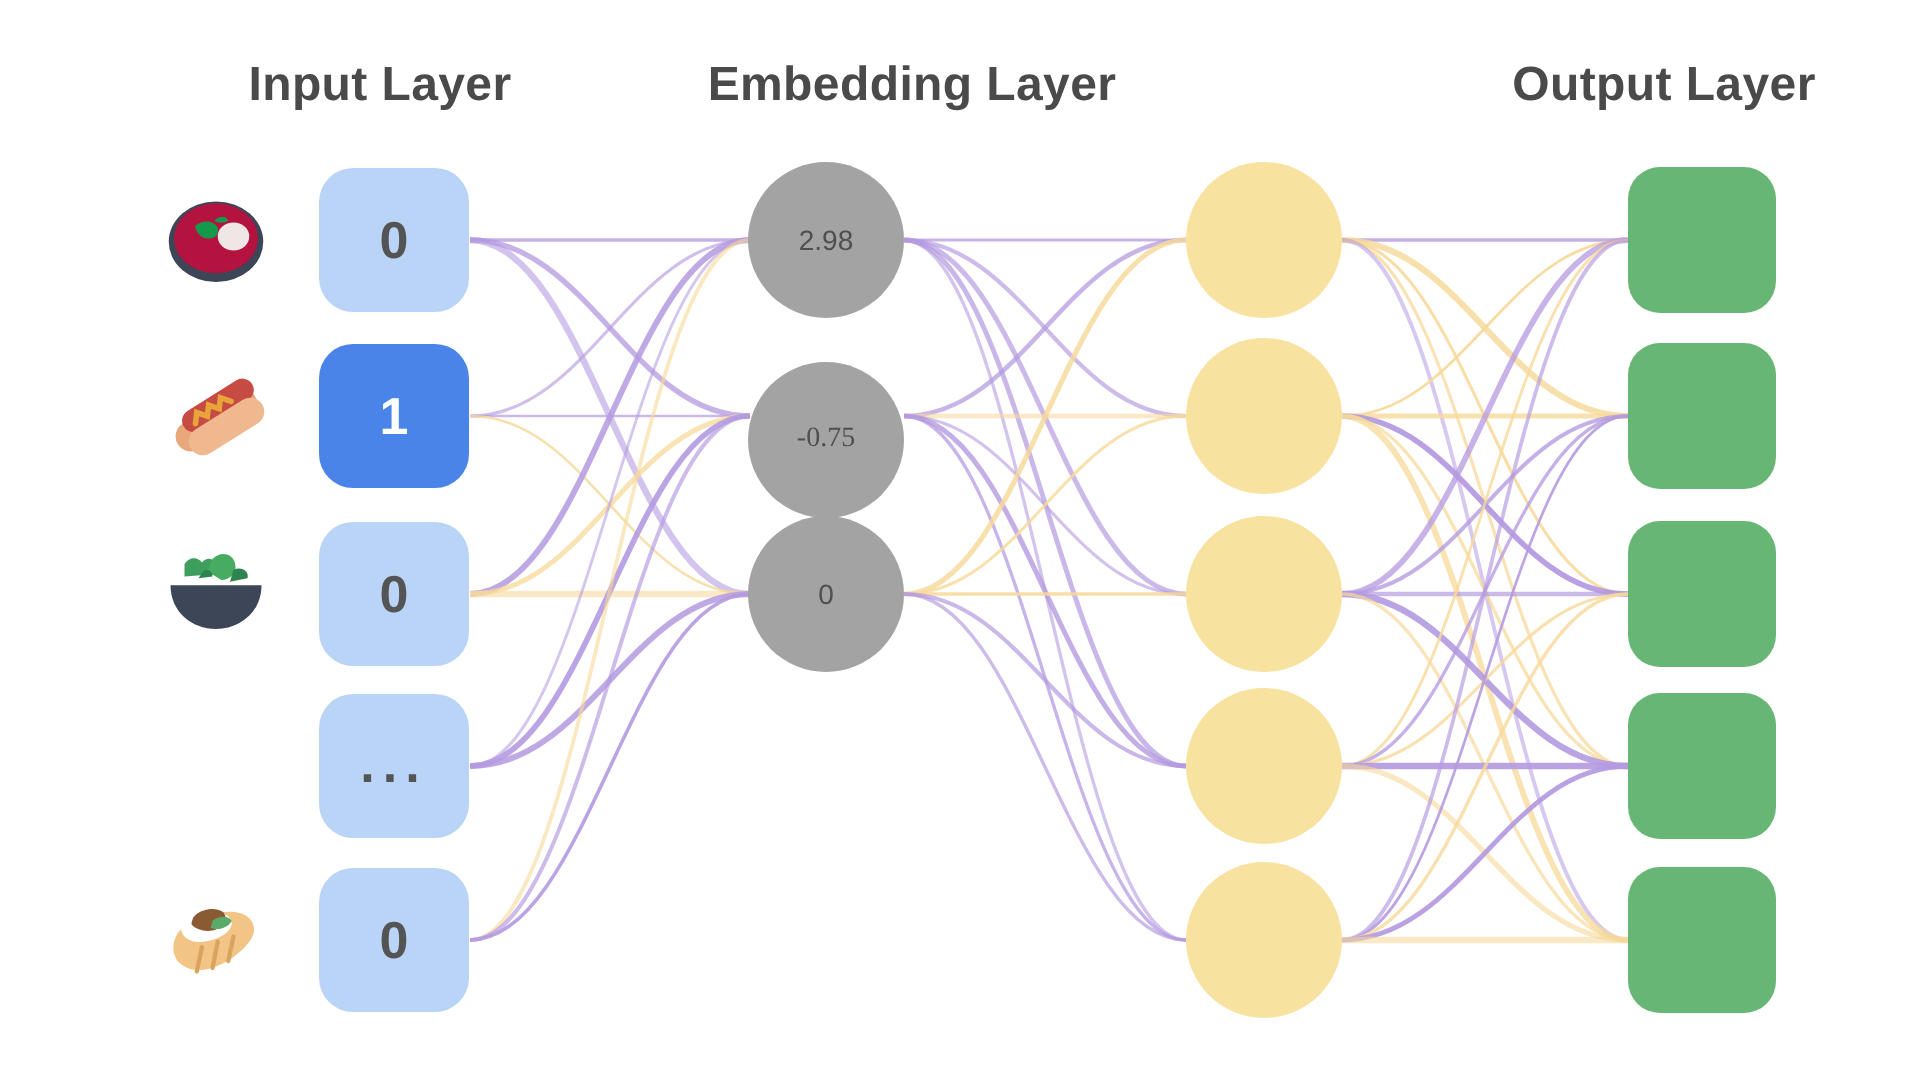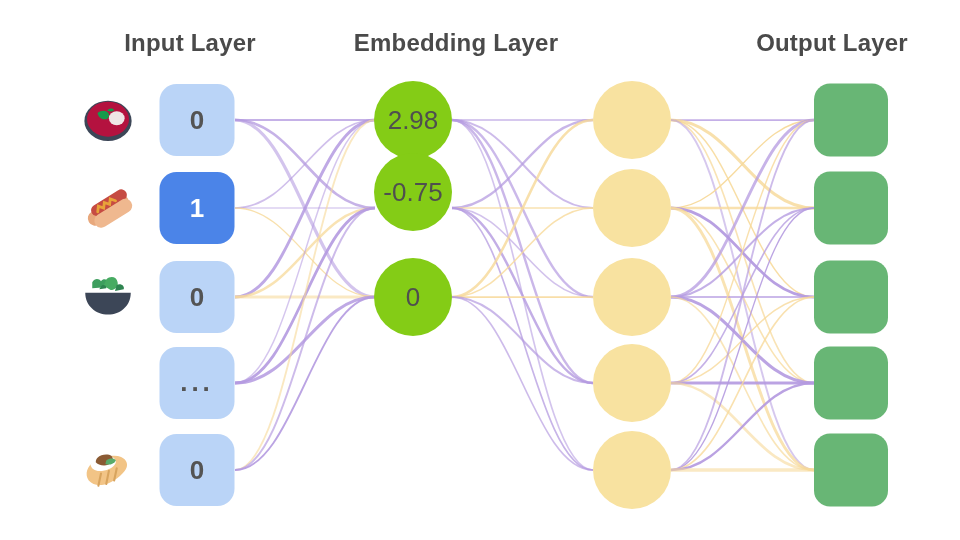--- a/index.html
+++ b/index.html
@@ -40,24 +40,24 @@
     font-size:26px;font-weight:bold;
   }
   .in-node.off{background:#bad4f7;color:#545454;}
   .in-node.on{background:#4b84e8;color:#ffffff;}
   .in-node .dots{letter-spacing:4px;font-size:26px;line-height:0.6;}
 
   .emb-node{
     position:absolute;
     width:78px;height:78px;
     border-radius:50%;
-    background:#84cc16;
+    background:#a3a3a3;
     transform:translate(-50%,-50%);
     display:flex;align-items:center;justify-content:center;
-    font-size:26px;font-weight:400;color:#4f4f4f;
+    font-size:14px;font-weight:400;color:#4f4f4f;
   }
   .hid-node{
     position:absolute;
     width:78px;height:78px;
     border-radius:50%;
     background:#f8e2a0;
     transform:translate(-50%,-50%);
   }
   .out-node{
     position:absolute;
@@ -182,21 +182,21 @@
         <span class="dots">...</span>
       </div>
       <div class="in-node off" style="left: 197px; top: 470px;">
         <span>0</span>
       </div>
     </div>
   <div id="embedding-layer">
       <div class="emb-node" style="left: 413px; top: 120px;">
         <span>2.98</span>
       </div>
-      <div class="emb-node" style="left: 413px; top: 192px;">
+      <div class="emb-node" style="left: 413px; top: 220px; font-family: Liberation Serif, serif;">
         <span>-0.75</span>
       </div>
       <div class="emb-node" style="left: 413px; top: 297px;">
         <span>0</span>
       </div>
     </div>
   <div id="hidden-layer">
       <div class="hid-node" style="left: 632px; top: 120px;"></div>
       <div class="hid-node" style="left: 632px; top: 208px;"></div>
       <div class="hid-node" style="left: 632px; top: 297px;"></div>

